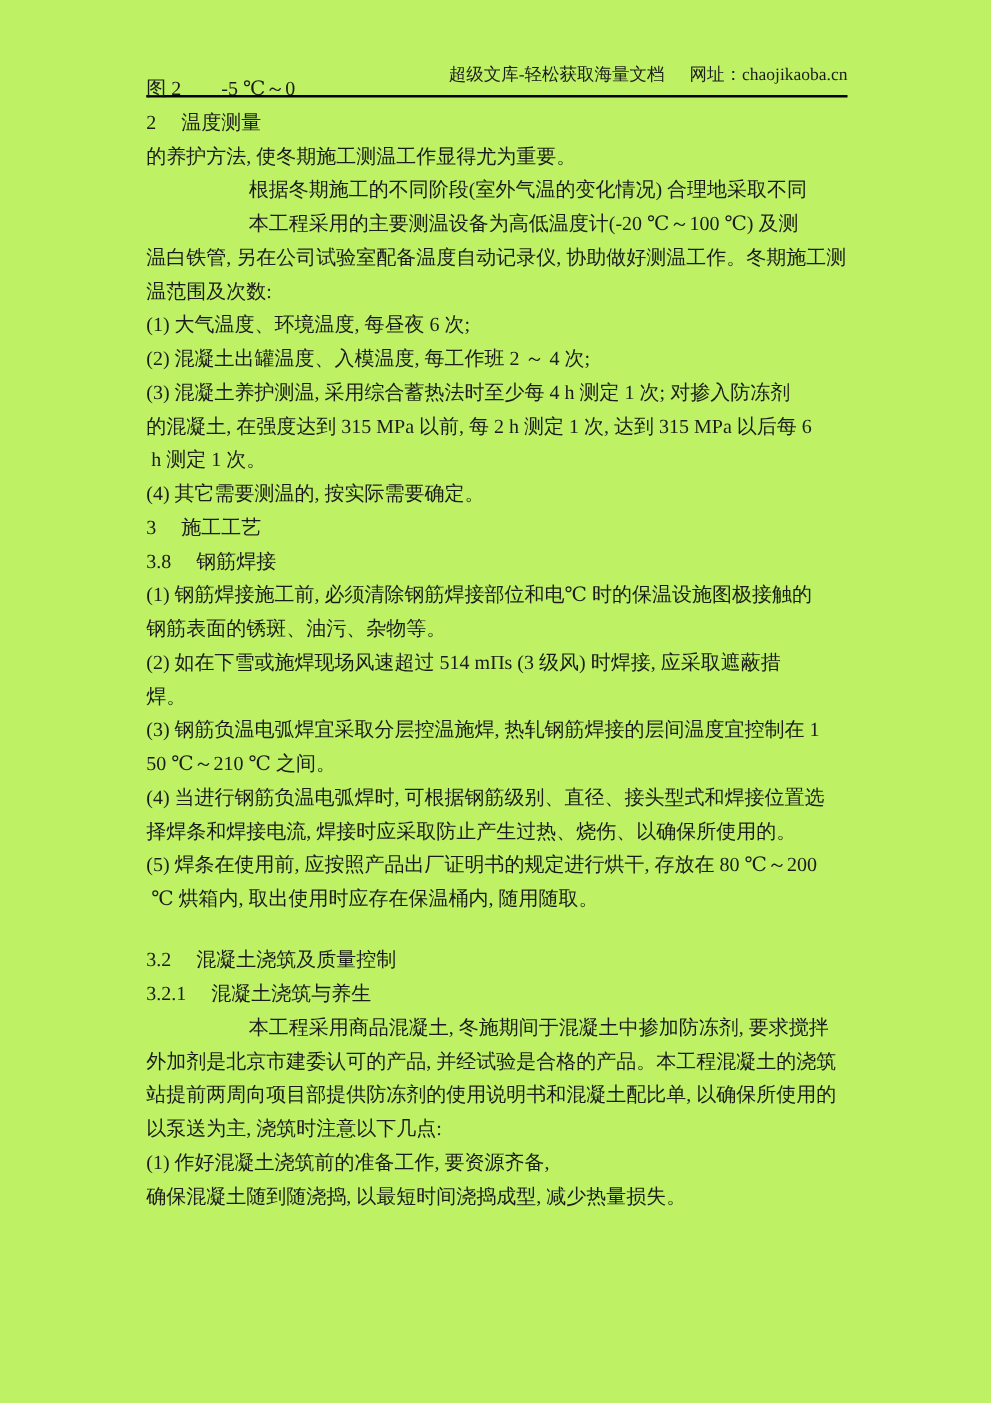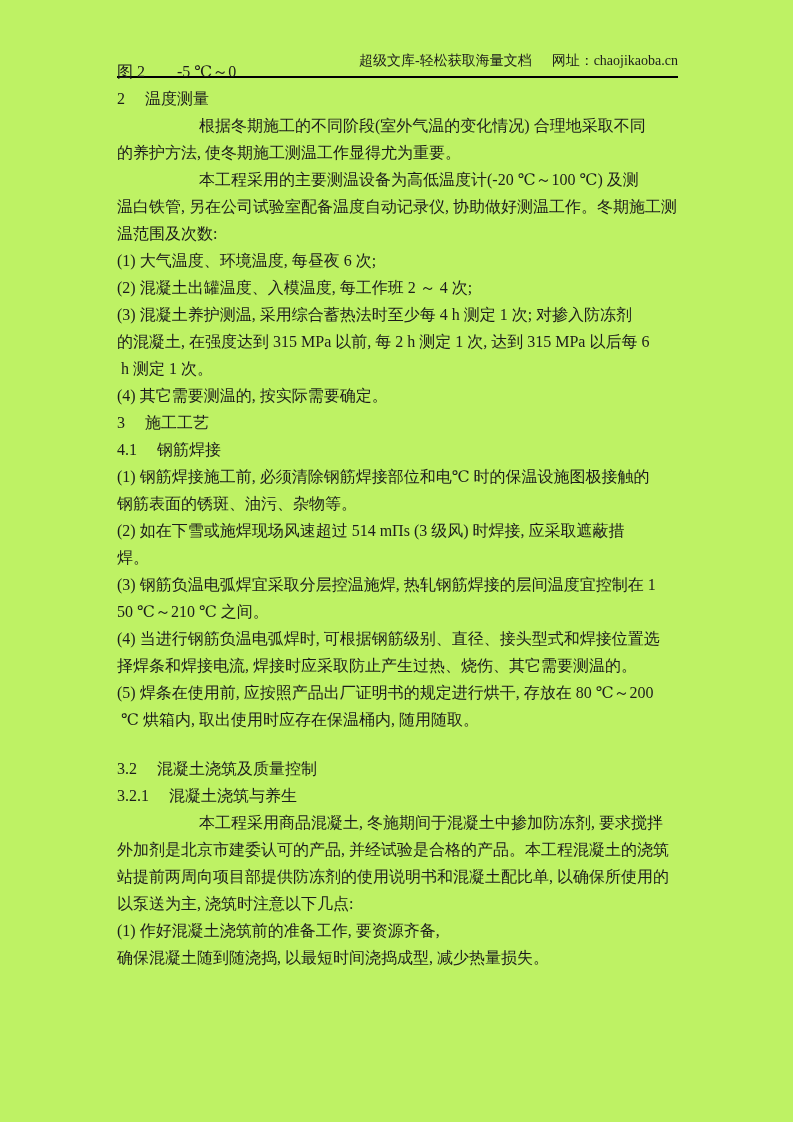--- a/index.html
+++ b/index.html
@@ -59,41 +59,41 @@
 
 <div class="page">
 
   <div class="header"><span class="brand">超级文库-轻松获取海量文档</span><span>网址：</span><span>chaojikaoba.cn</span></div>
 
   <div class="header-rule"></div>
 
   <div class="content">
       <div class="line">图 2　　-5 ℃～0</div>
       <div class="line">2　 温度测量</div>
+      <div class="line">的养护方法, 使冬期施工测温工作显得尤为重要。</div>
       <div class="line indent">根据冬期施工的不同阶段(室外气温的变化情况) 合理地采取不同</div>
-      <div class="line">的养护方法, 使冬期施工测温工作显得尤为重要。</div>
       <div class="line indent">本工程采用的主要测温设备为高低温度计(-20 ℃～100 ℃) 及测</div>
       <div class="line">温白铁管, 另在公司试验室配备温度自动记录仪, 协助做好测温工作。冬期施工测</div>
       <div class="line">温范围及次数:</div>
       <div class="line">(1) 大气温度、环境温度, 每昼夜 6 次;</div>
       <div class="line">(2) 混凝土出罐温度、入模温度, 每工作班 2 ～ 4 次;</div>
       <div class="line">(3) 混凝土养护测温, 采用综合蓄热法时至少每 4 h 测定 1 次; 对掺入防冻剂</div>
       <div class="line">的混凝土, 在强度达到 315 MPa 以前, 每 2 h 测定 1 次, 达到 315 MPa 以后每 6</div>
       <div class="line"> h 测定 1 次。</div>
       <div class="line">(4) 其它需要测温的, 按实际需要确定。</div>
       <div class="line">3　 施工工艺</div>
-      <div class="line">4.1　 钢筋焊接</div>
+      <div class="line">3.8　 钢筋焊接</div>
       <div class="line">(1) 钢筋焊接施工前, 必须清除钢筋焊接部位和电℃ 时的保温设施图极接触的</div>
       <div class="line">钢筋表面的锈斑、油污、杂物等。</div>
       <div class="line">(2) 如在下雪或施焊现场风速超过 514 mΠs (3 级风) 时焊接, 应采取遮蔽措</div>
       <div class="line">焊。</div>
       <div class="line">(3) 钢筋负温电弧焊宜采取分层控温施焊, 热轧钢筋焊接的层间温度宜控制在 1</div>
       <div class="line">50 ℃～210 ℃ 之间。</div>
       <div class="line">(4) 当进行钢筋负温电弧焊时, 可根据钢筋级别、直径、接头型式和焊接位置选</div>
-      <div class="line">择焊条和焊接电流, 焊接时应采取防止产生过热、烧伤、其它需要测温的。</div>
+      <div class="line">择焊条和焊接电流, 焊接时应采取防止产生过热、烧伤、以确保所使用的。</div>
       <div class="line">(5) 焊条在使用前, 应按照产品出厂证明书的规定进行烘干, 存放在 80 ℃～200</div>
       <div class="line"> ℃ 烘箱内, 取出使用时应存在保温桶内, 随用随取。</div>
       <div class="line spacer"></div>
       <div class="line">3.2　 混凝土浇筑及质量控制</div>
       <div class="line">3.2.1　 混凝土浇筑与养生</div>
       <div class="line indent">本工程采用商品混凝土, 冬施期间于混凝土中掺加防冻剂, 要求搅拌</div>
       <div class="line">外加剂是北京市建委认可的产品, 并经试验是合格的产品。本工程混凝土的浇筑</div>
       <div class="line">站提前两周向项目部提供防冻剂的使用说明书和混凝土配比单, 以确保所使用的</div>
       <div class="line">以泵送为主, 浇筑时注意以下几点:</div>
       <div class="line">(1) 作好混凝土浇筑前的准备工作, 要资源齐备,</div>

